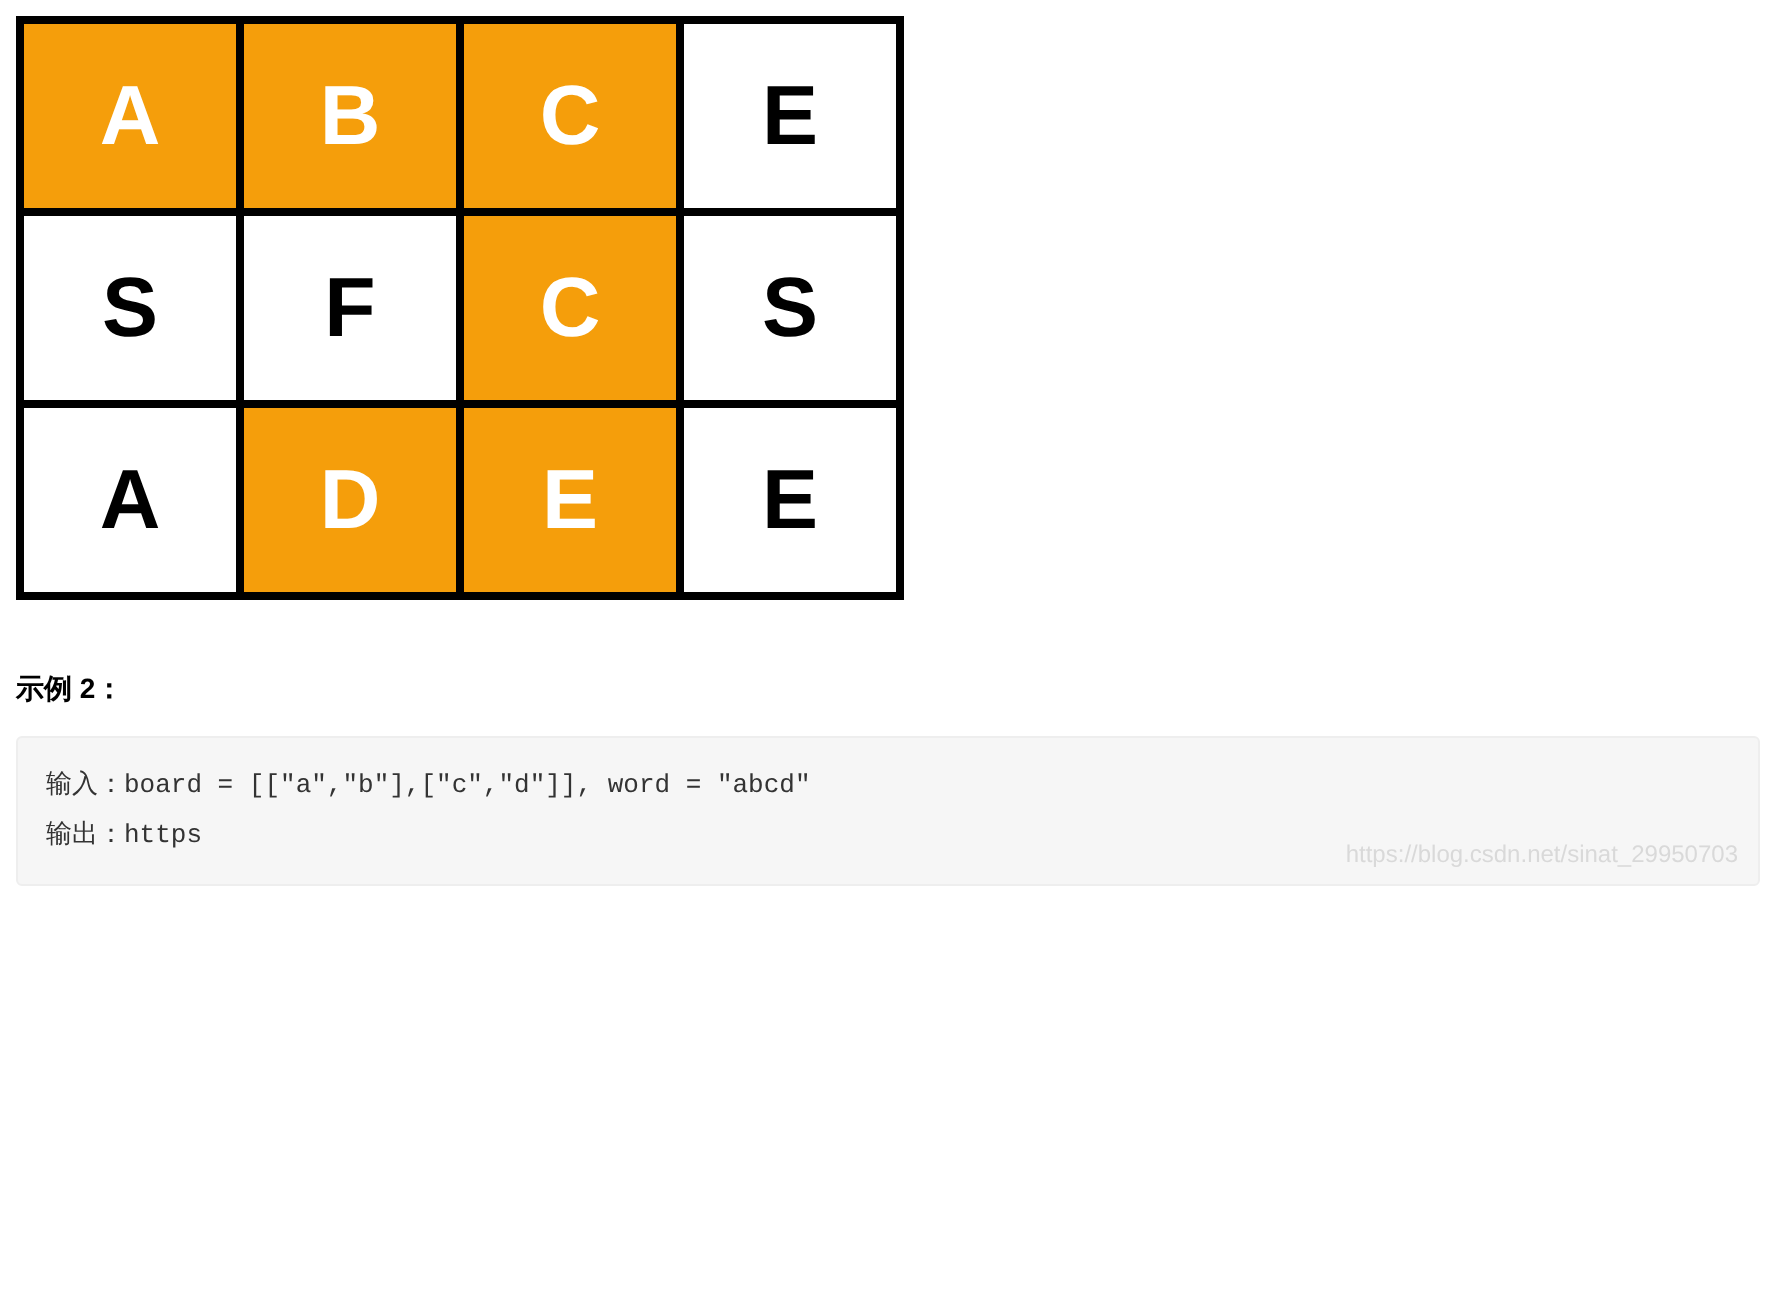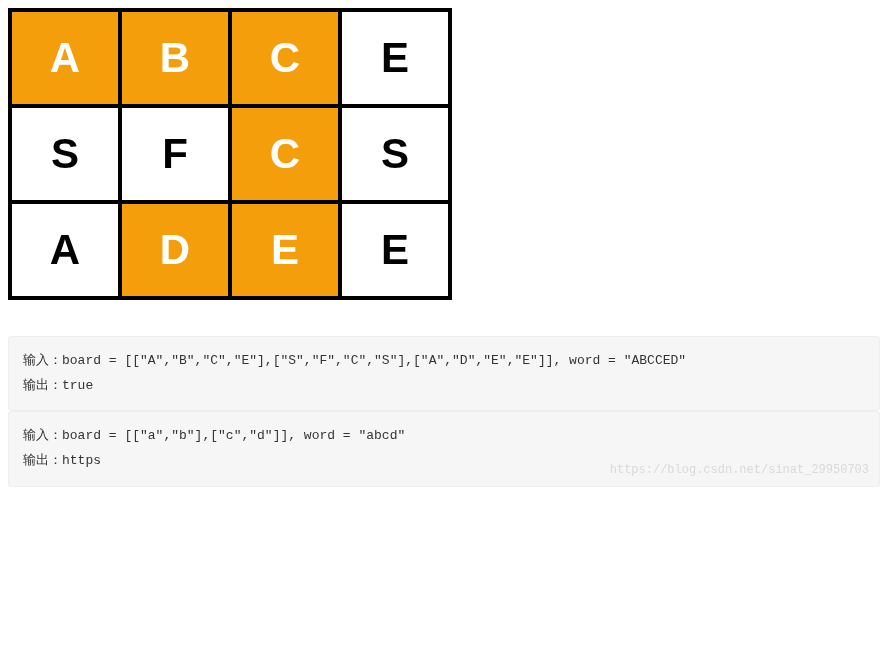--- a/index.html
+++ b/index.html
@@ -57,21 +57,21 @@
       word-break: break-all;
       position: relative;
     }
 
     .watermark {
       position: absolute;
       right: 10px;
       bottom: 4px;
       font-size: 12px;
       color: #d9d9d9;
-      font-family: Liberation Mono, monospace;
+      font-family: Liberation Sans, sans-serif;
     }
   </style>
 </head>
 <body>
 
 <div class="board-grid">
 
   <div class="cell highlight">A</div>
   <div class="cell highlight">B</div>
   <div class="cell highlight">C</div>
@@ -82,20 +82,19 @@
   <div class="cell highlight">C</div>
   <div class="cell">S</div>
 
   <div class="cell">A</div>
   <div class="cell highlight">D</div>
   <div class="cell highlight">E</div>
   <div class="cell">E</div>
 </div>
 
 <div>
-  <div class="code-block"><span>输入：</span><span>board = [["A","B","C","E"],["S","F","C","S"],["A","D","E","E"]], word = "ABCCED"</span>
-<span>输出：</span><span>true</span></div>
 </div>
 
 <div>
+  <div class="section-title">示例 2：</div>
   <div class="code-block"><span>输入：</span><span>board = [["a","b"],["c","d"]], word = "abcd"</span>
 <span>输出：</span><span>https</span><span class="watermark">https://blog.csdn.net/sinat_29950703</span></div>
 </div>
 
 </body></html>

